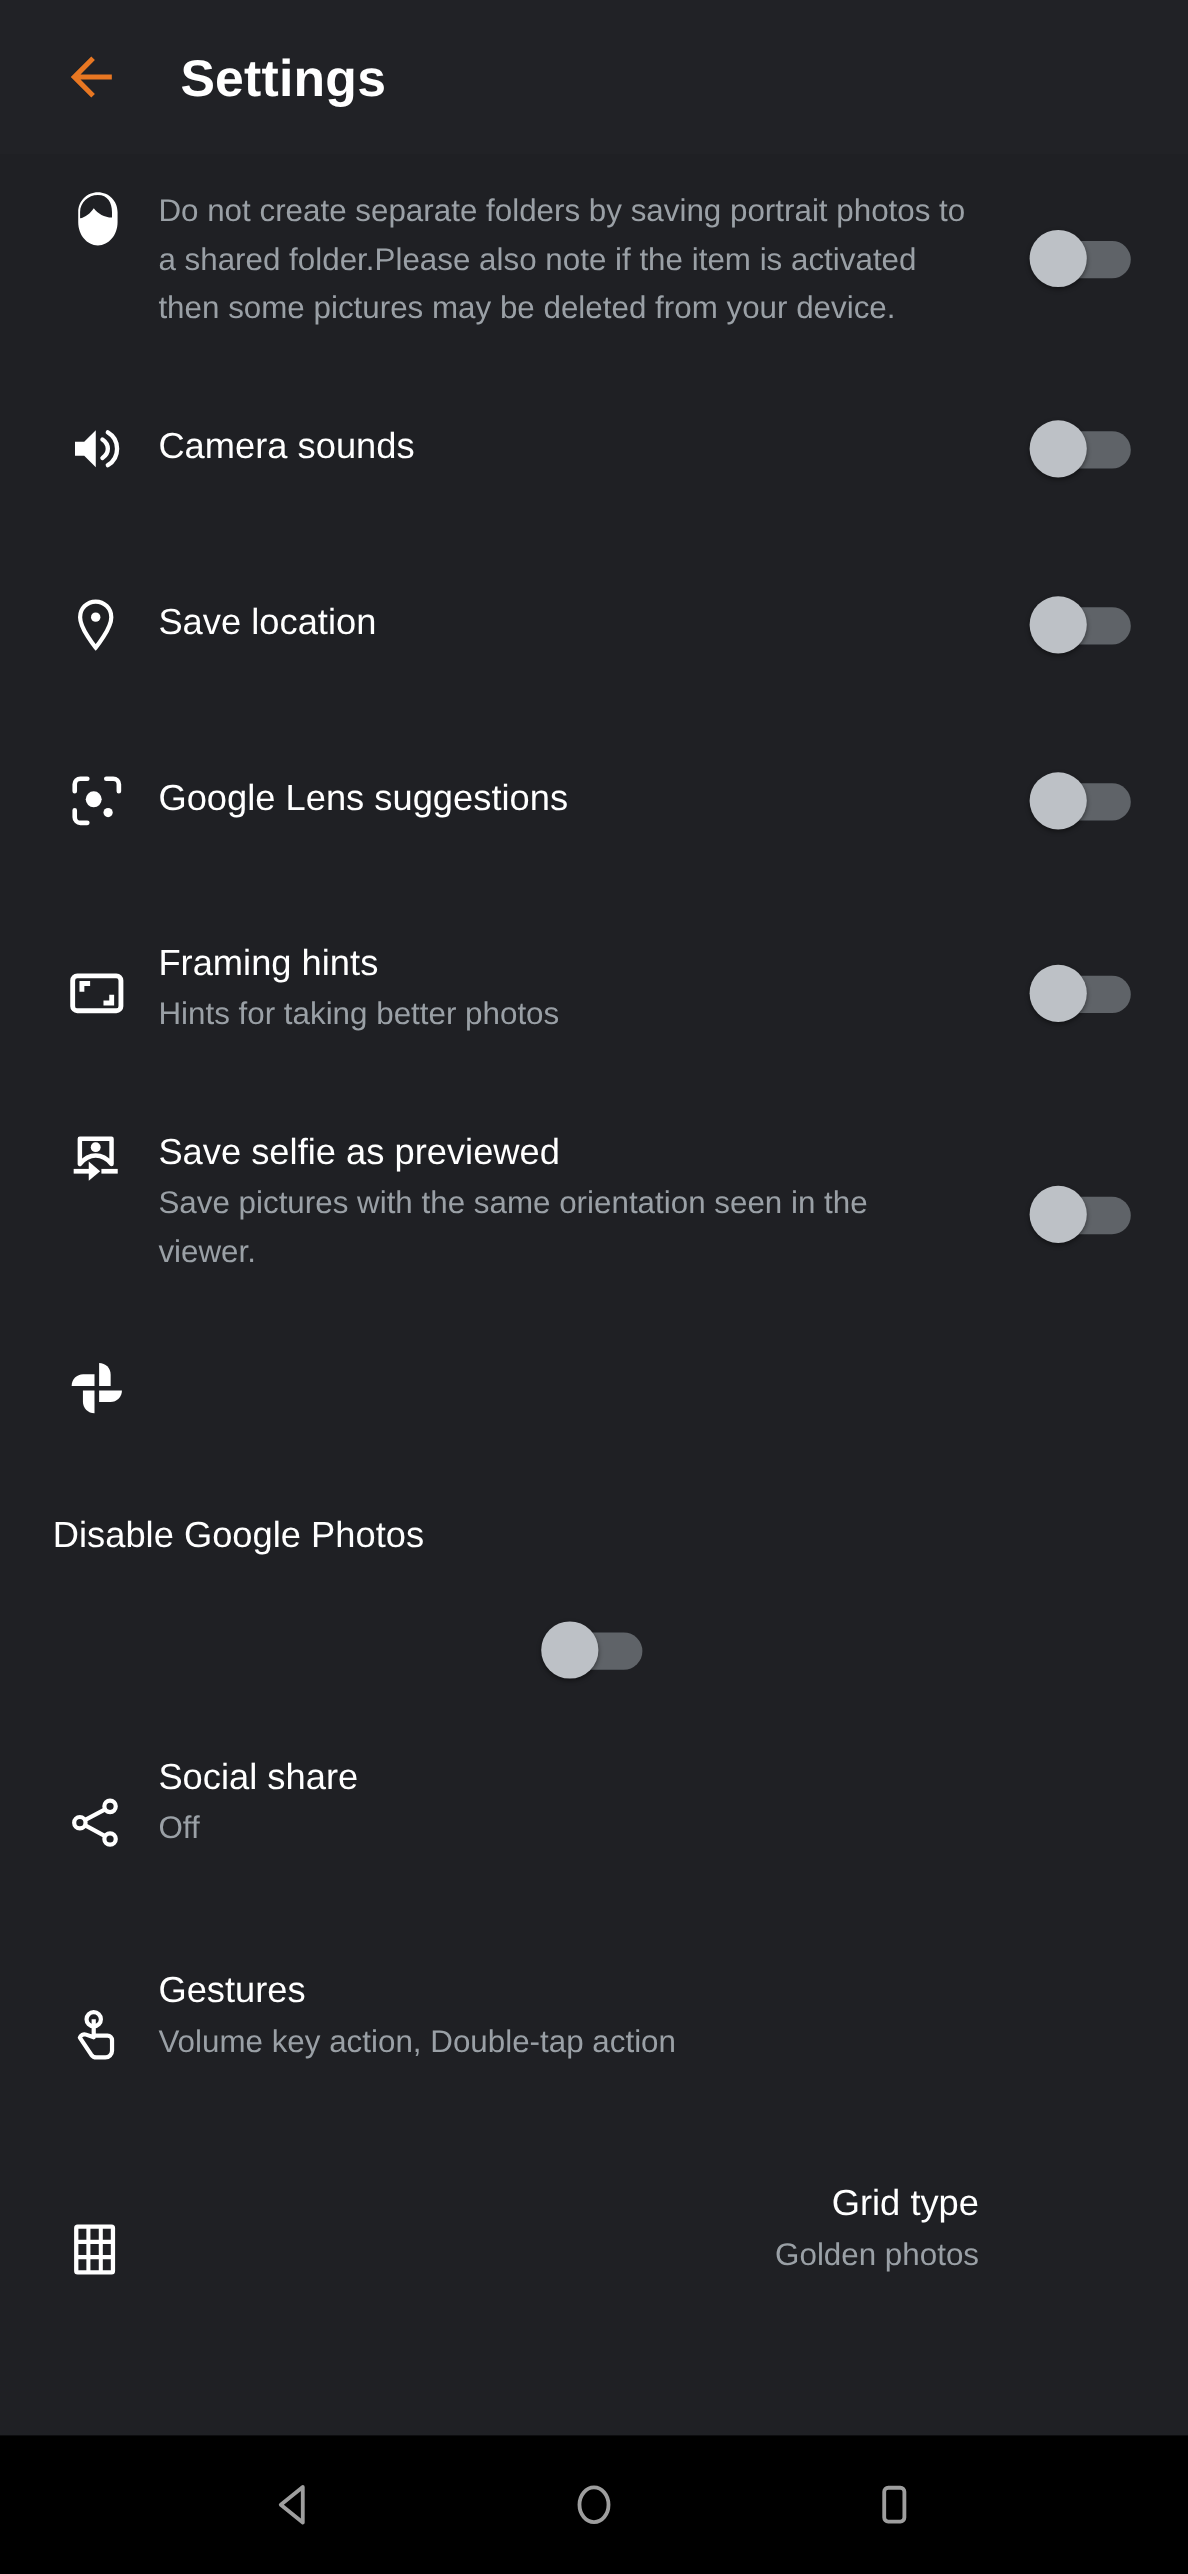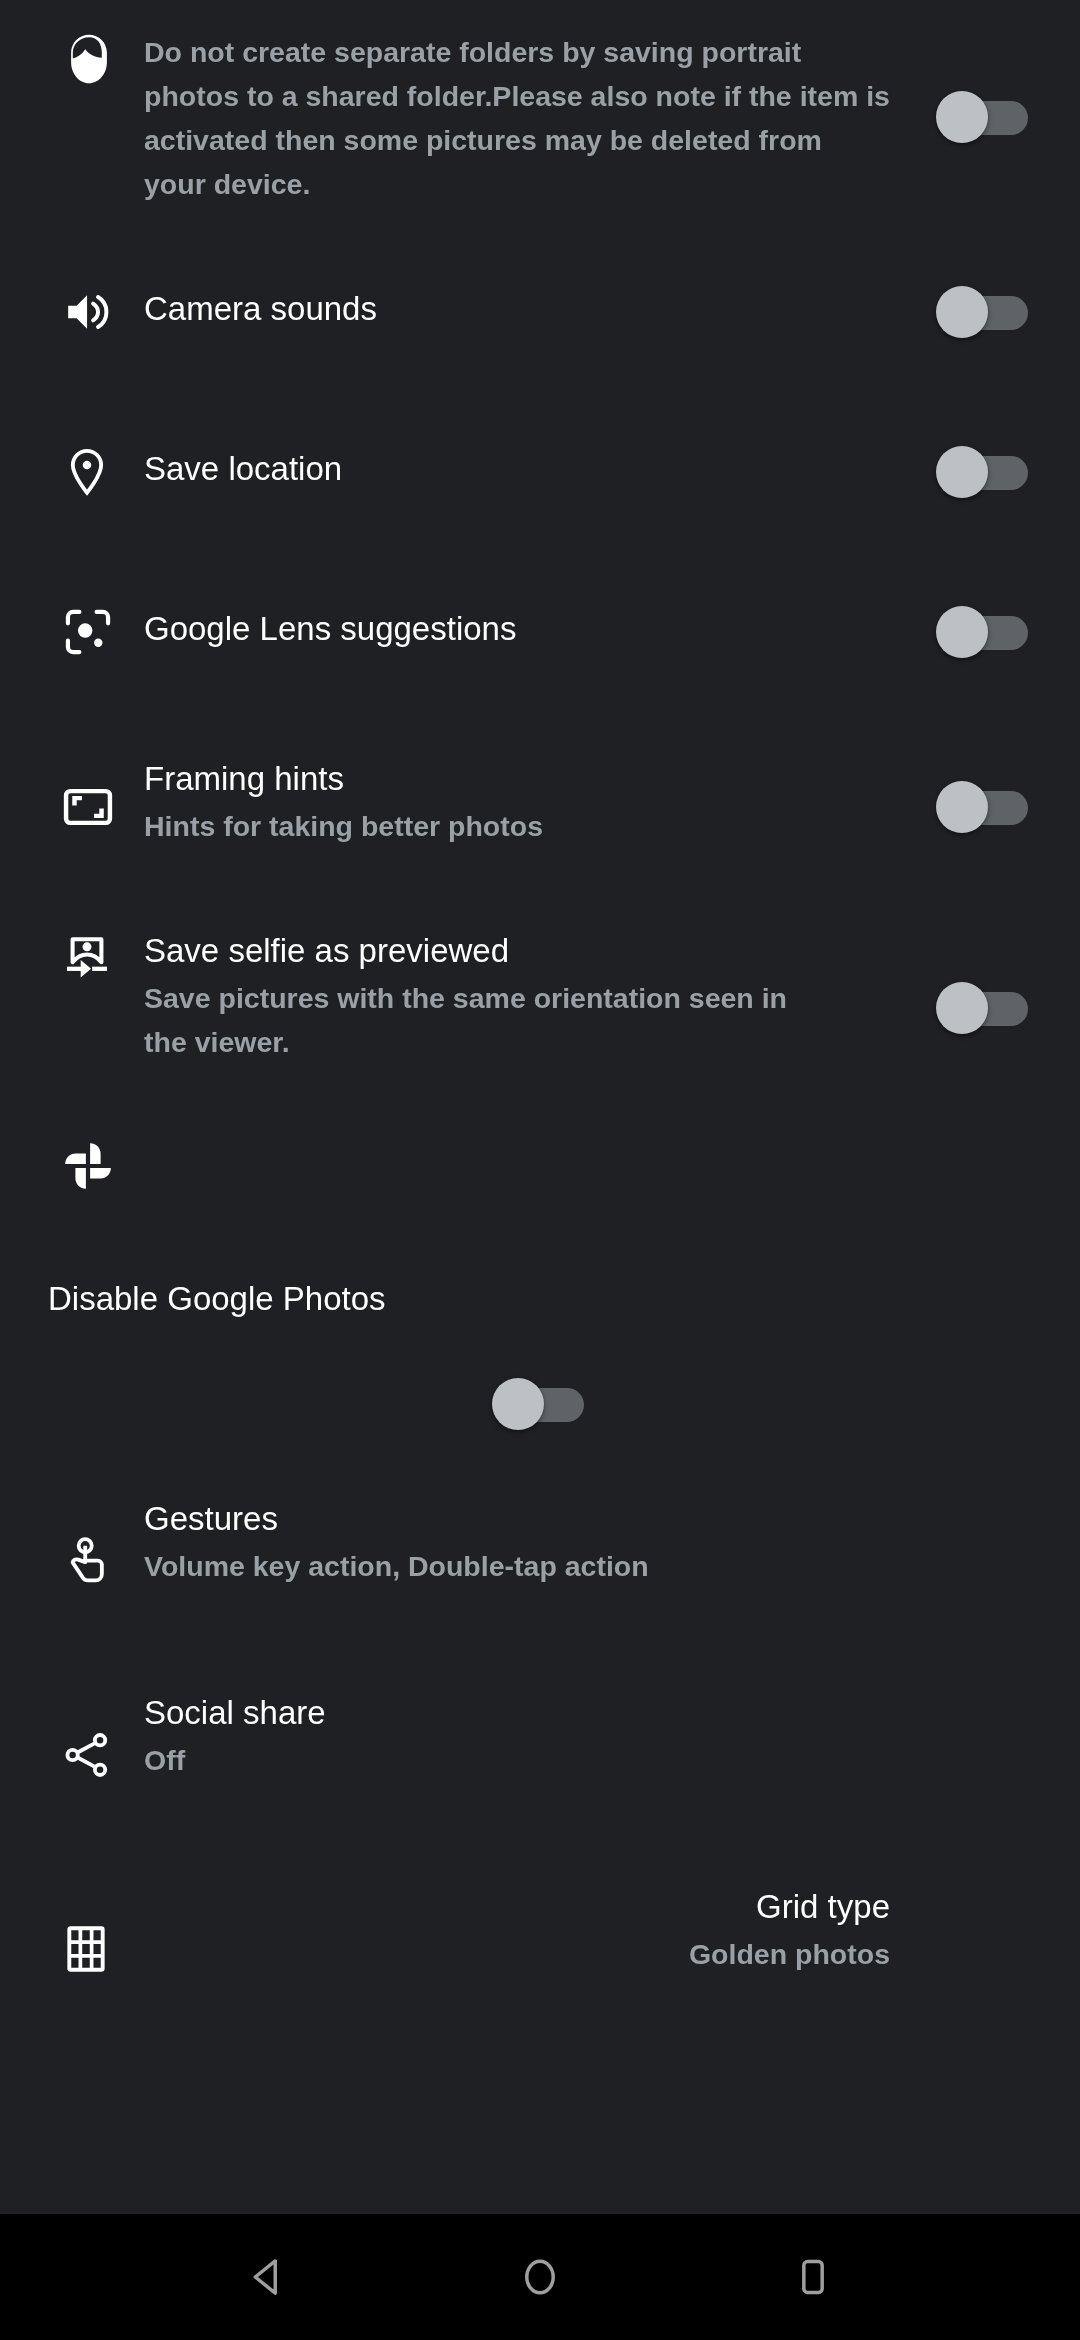--- a/index.html
+++ b/index.html
@@ -71,21 +71,21 @@
     color:#ffffff;
     line-height:46px;
     font-weight:400;
     white-space:nowrap;
   }
   .row-sub {
     font-size:28.5px;
     color:#9aa0a6;
     line-height:44px;
     margin-top:2px;
-    font-weight:700;
+    font-weight:400;
   }
   .row-toggle {
     flex:0 0 120px;
     display:flex;
     align-items:center;
     justify-content:flex-end;
     align-self:center;
   }
 
   
@@ -130,20 +130,30 @@
     cursor:pointer;
   }
 
   svg { display:block; }
 </style>
 </head>
 <body>
 
 <div id="screen">
 
+  <div class="appbar">
+    <div class="back-btn">
+      <span>
+        <svg width="56" height="56" viewBox="0 0 24 24">
+          <path d="M20 11H7.8l5.6-5.6L12 4l-8 8 8 8 1.4-1.4L7.8 13H20z" fill="#E87722"></path>
+        </svg>
+      </span>
+    </div>
+    <div class="appbar-title">Settings</div>
+  </div>
 
   <div class="list">
 
     <div class="row tall">
       <div class="row-icon">
         <svg width="58" height="58" viewBox="0 0 24 24" fill="#fff">
           <path d="M12 2C7.9 2 4.6 5.3 4.6 9.4v3.9C4.6 18.1 7.9 22 12 22s7.4-3.9 7.4-8.7V9.4C19.4 5.3 16.1 2 12 2zm5.3 7.4v2.1c-2.9-.15-5.3-1.45-6.85-3.55C9.2 9.9 7.3 11.3 5.3 11.8V9.4C5.3 5.9 8.3 3 12 3s5.3 2.9 5.3 6.4z"></path>
           <circle cx="9.4" cy="13.6" r="1.25"></circle>
           <circle cx="14.6" cy="13.6" r="1.25"></circle>
         </svg>
@@ -274,48 +284,48 @@
       <div class="row-toggle">
         <div class="switch">
           <div class="track"></div>
           <div class="thumb"></div>
         </div>
       </div>
     </div>
 
     <div class="row" style="min-height:194px;">
       <div class="row-icon" style="height:194px;">
-        <svg width="54" height="54" viewBox="0 0 24 24" fill="none" stroke="#fff" stroke-width="1.7" stroke-linejoin="round">
-          <circle cx="11.2" cy="5.2" r="2.9"></circle>
-          <path d="M11.2 5.2v7.3l-3.1-1.1c-1.1-.4-2.2.2-2.5 1.2l4.6 6.9c.5.7 1.3 1.1 2.1 1.1h3.6c1.5 0 2.7-1.2 2.7-2.7v-4.3c0-1-.8-1.8-1.8-1.8h-5.6"></path>
-        </svg>
-      </div>
-      <div class="row-body" style="padding-top:32px;">
-        <div class="row-title">Gestures</div>
-        <div class="row-sub">Volume key action, Double-tap action</div>
-      </div>
-      <div class="row-toggle"></div>
-    </div>
-
-    <div class="row" style="min-height:194px;">
-      <div class="row-icon" style="height:194px;">
         <svg width="54" height="54" viewBox="0 0 24 24" fill="none" stroke="#fff" stroke-width="1.7">
           <circle cx="17.8" cy="5.4" r="2.3"></circle>
           <circle cx="5.6" cy="12" r="2.3"></circle>
           <circle cx="17.8" cy="18.6" r="2.3"></circle>
           <path d="M15.8 6.6L7.6 11M7.6 13L15.8 17.4"></path>
         </svg>
       </div>
       <div class="row-body" style="padding-top:32px;">
         <div class="row-title">Social share</div>
         <div class="row-sub">Off</div>
       </div>
       <div class="row-toggle"></div>
     </div>
 
+    <div class="row" style="min-height:194px;">
+      <div class="row-icon" style="height:194px;">
+        <svg width="54" height="54" viewBox="0 0 24 24" fill="none" stroke="#fff" stroke-width="1.7" stroke-linejoin="round">
+          <circle cx="11.2" cy="5.2" r="2.9"></circle>
+          <path d="M11.2 5.2v7.3l-3.1-1.1c-1.1-.4-2.2.2-2.5 1.2l4.6 6.9c.5.7 1.3 1.1 2.1 1.1h3.6c1.5 0 2.7-1.2 2.7-2.7v-4.3c0-1-.8-1.8-1.8-1.8h-5.6"></path>
+        </svg>
+      </div>
+      <div class="row-body" style="padding-top:32px;">
+        <div class="row-title">Gestures</div>
+        <div class="row-sub">Volume key action, Double-tap action</div>
+      </div>
+      <div class="row-toggle"></div>
+    </div>
+
     <div class="row" style="min-height:194px;text-align:right;">
       <div class="row-icon" style="height:194px;">
         <svg width="52" height="52" viewBox="0 0 24 24">
           <rect x="4.3" y="2.4" width="15.4" height="19.2" rx="0.6" fill="none" stroke="#fff" stroke-width="1.8"></rect>
           <path d="M9.4 2.4v19.2M14.6 2.4v19.2M4.3 8.8h15.4M4.3 15.2h15.4" stroke="#fff" stroke-width="1.7"></path>
         </svg>
       </div>
       <div class="row-body" style="padding-top:32px;">
         <div class="row-title">Grid type</div>
         <div class="row-sub">Golden photos</div>

